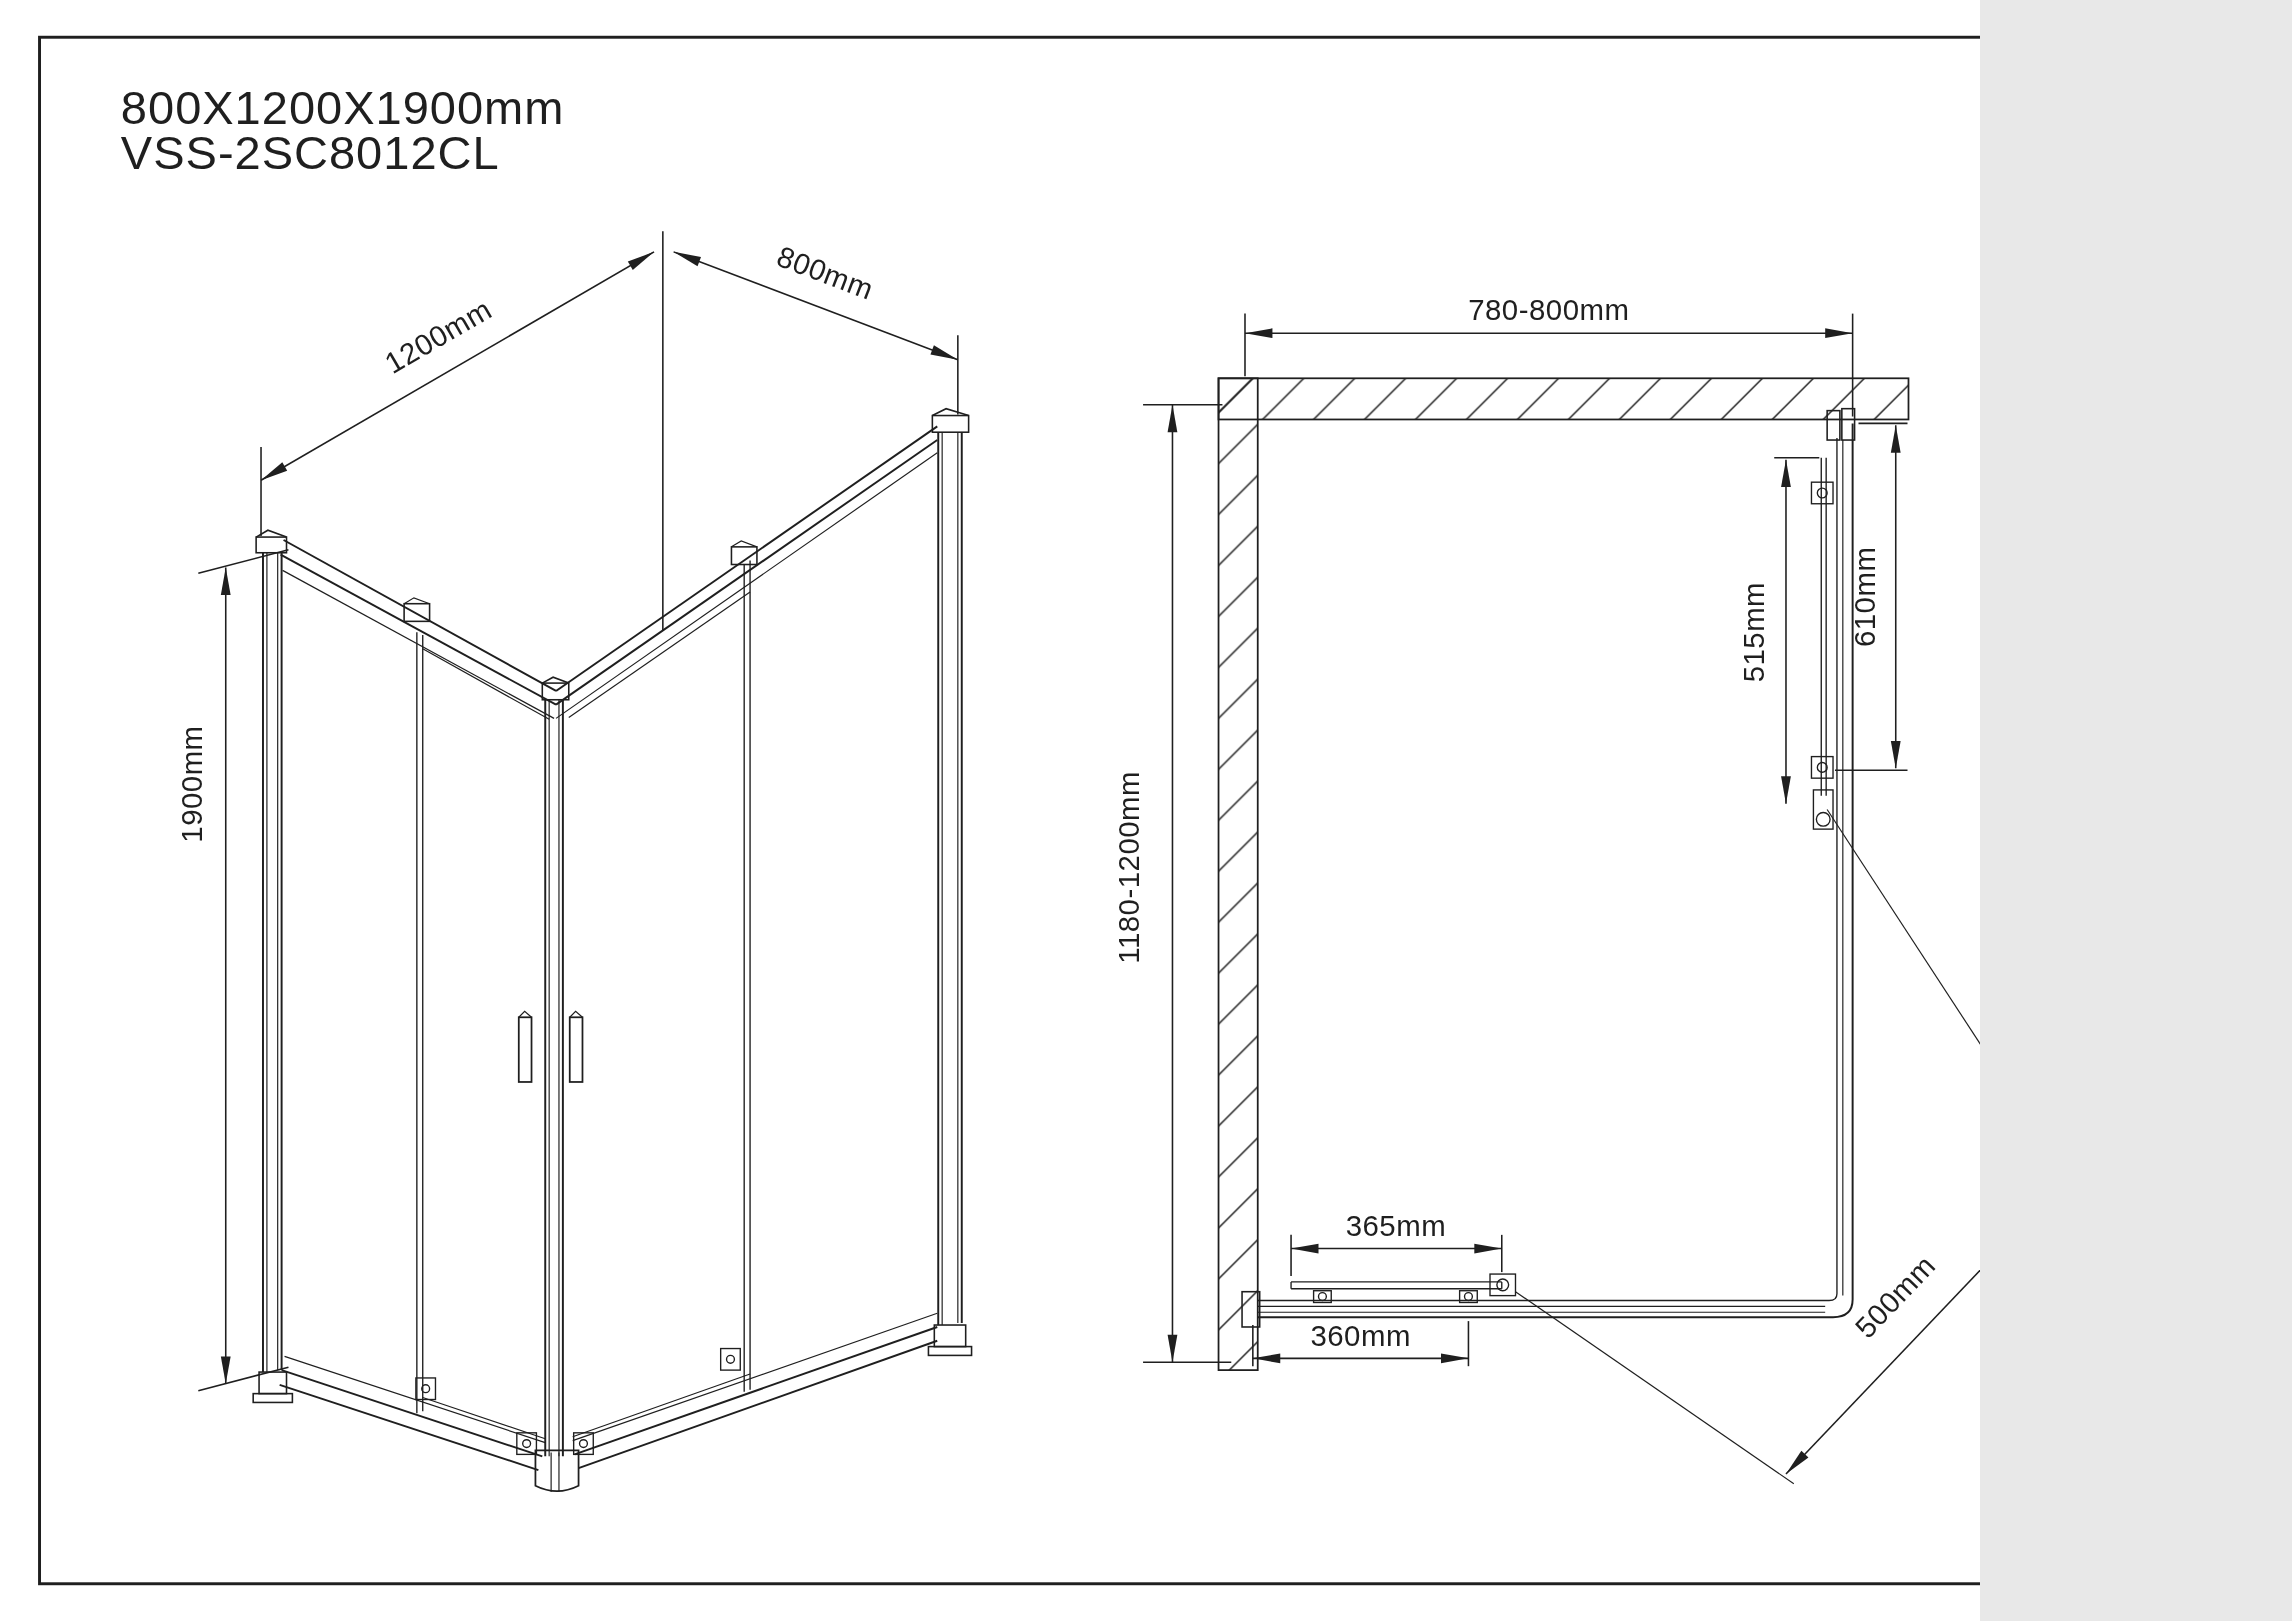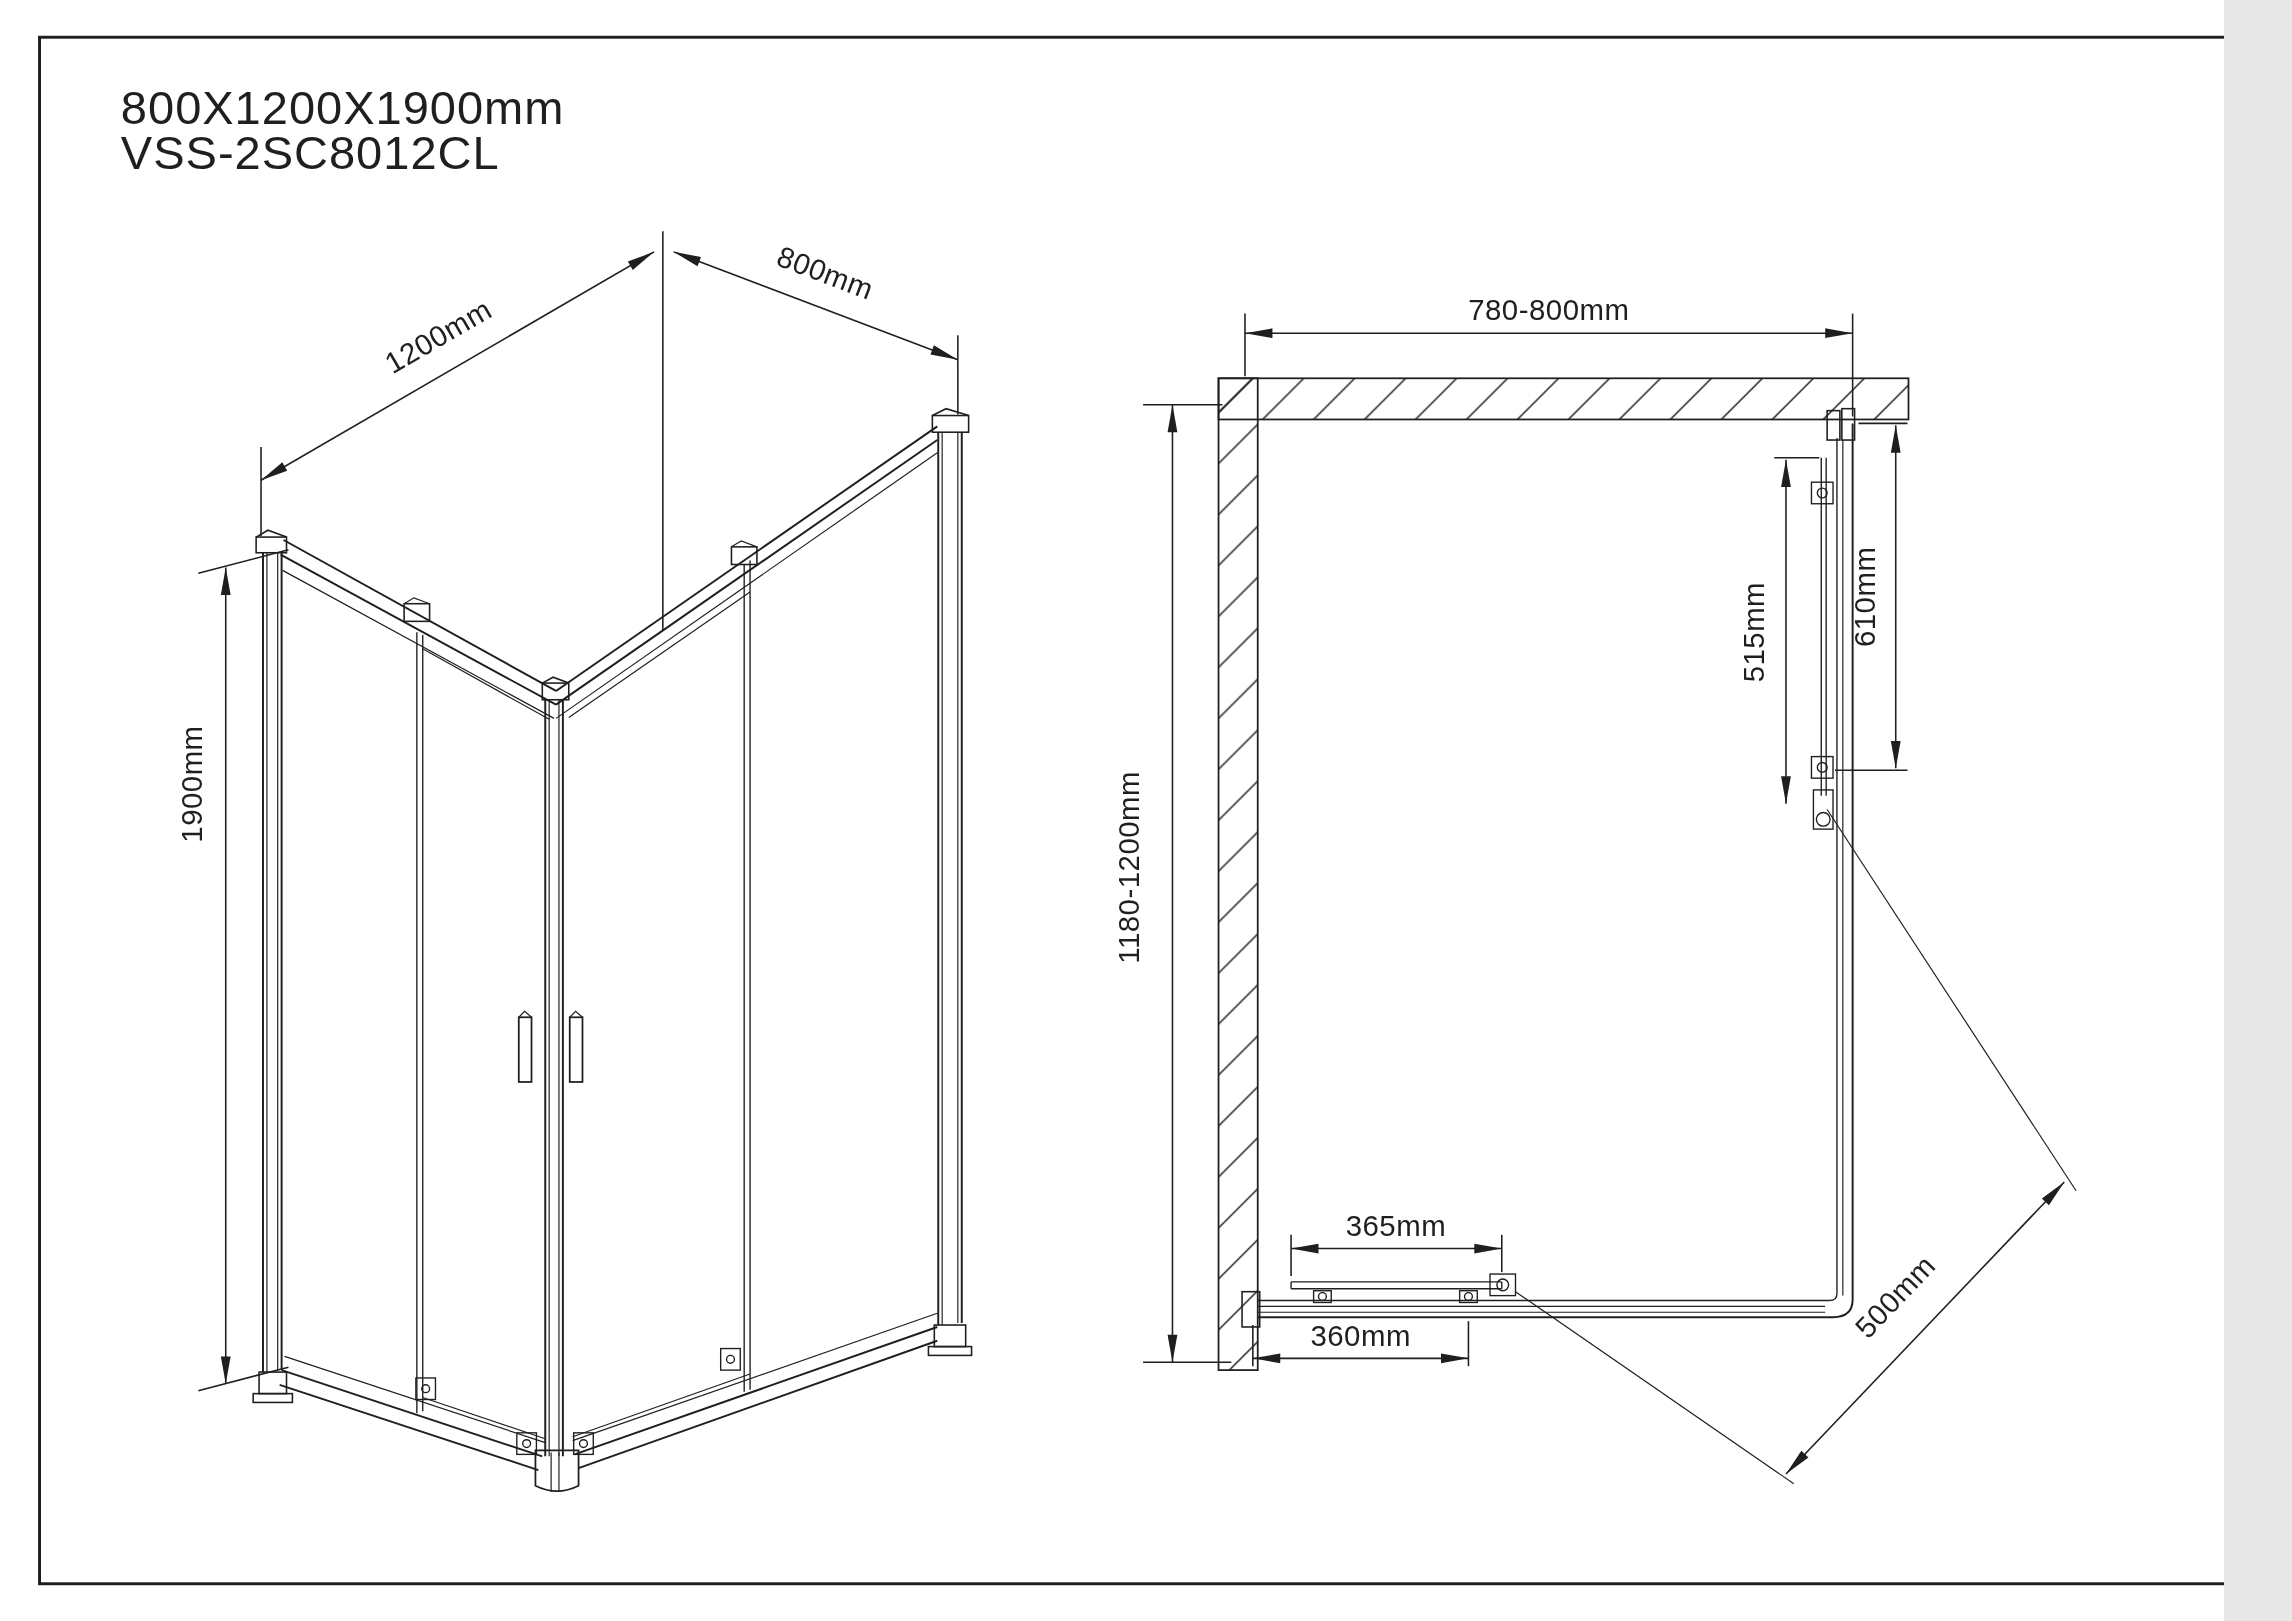--- a/index.html
+++ b/index.html
@@ -1,18 +1,18 @@
 <!DOCTYPE html>
 <html><head>
 <meta charset="utf-8">
 <style>
   html,body{margin:0;padding:0;background:#e8e8e8;}
   .sheet{
     position:relative;
-    width:2224px;height:1621px;
+    width:1980px;height:1621px;
     background:#ffffff;
     font-family:"Liberation Sans", sans-serif;
     overflow:hidden;
   }
   svg text{
     font-family:"Liberation Sans", sans-serif;
     fill:#1f1f1f;
   }
   .t-title{font-size:48px;letter-spacing:1px;}
   .t-dim{font-size:30px;letter-spacing:0.5px;}

